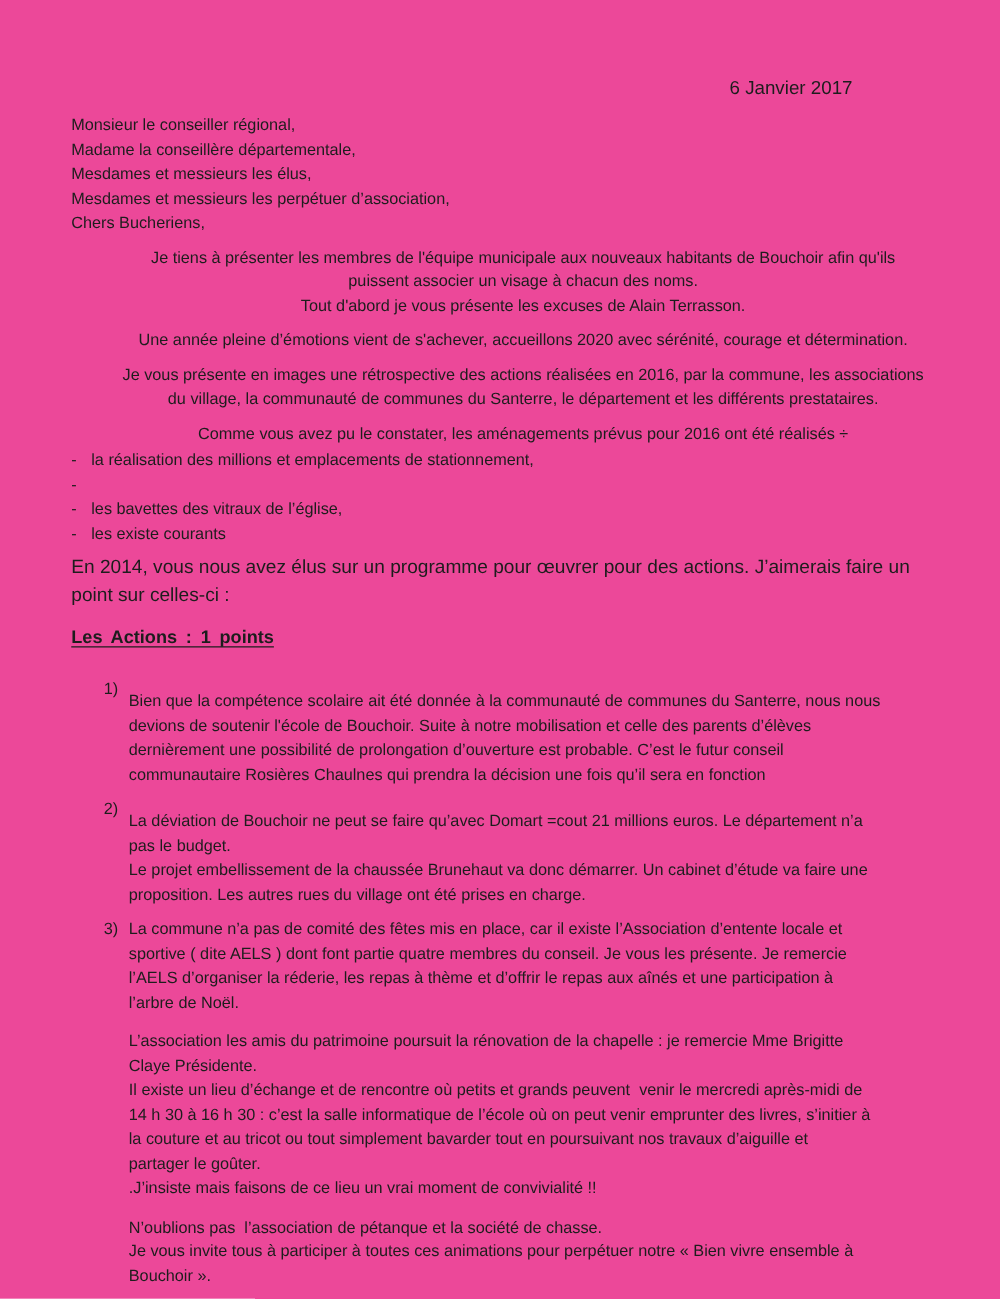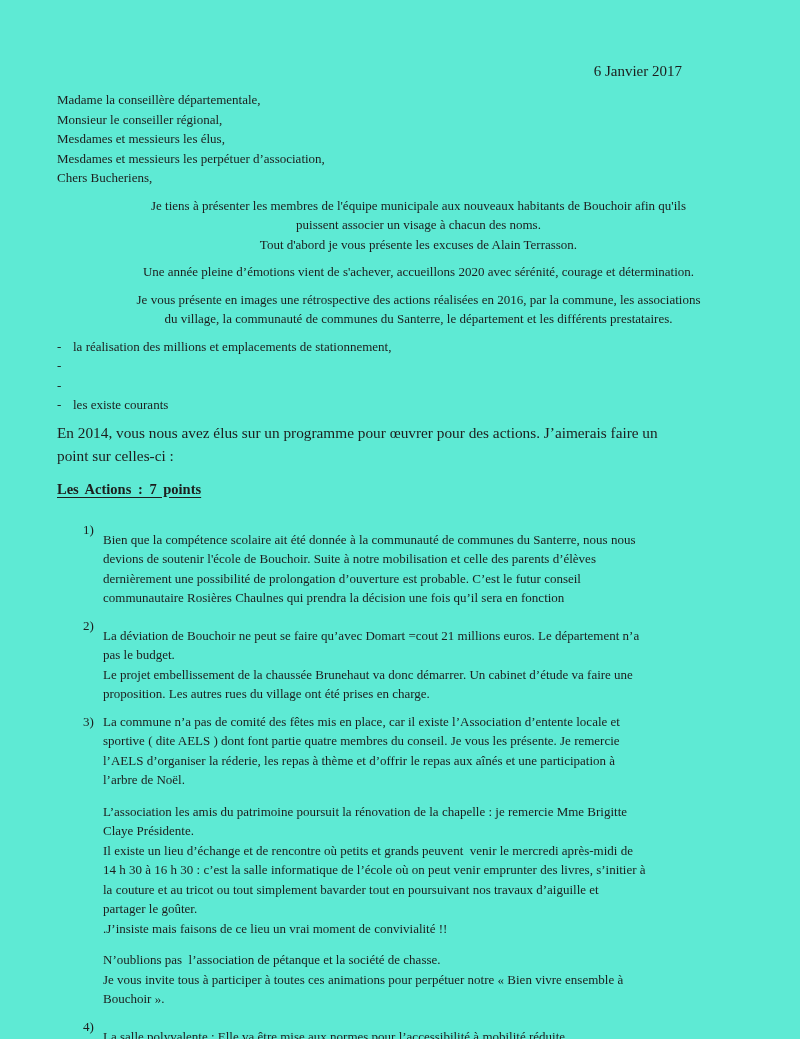--- a/index.html
+++ b/index.html
@@ -13,22 +13,21 @@
     overflow: hidden;
     font-family: "Liberation Sans", "DejaVu Sans", sans-serif;
     color: #1d1d1d;
     -webkit-font-smoothing: antialiased;
   }
   .page {
     box-sizing: border-box;
     width: 800px;
     height: 1039px;
     padding: 60px 20px 12px 57px;
-    background: #5eead4;
-    font-family: Liberation Serif, serif;
+    background: #ec4899;
   }
   .txt {
     font-size: 13px;
     line-height: 19.5px;
     white-space: pre-wrap;
   }
   .date-line {
     font-size: 15px;
     line-height: 22px;
     text-align: right;
@@ -91,55 +90,57 @@
   }
 </style>
 </head>
 <body>
 
 <div class="page">
 
   <div class="date-line txt">6 Janvier 2017</div>
 
   <div class="salutations">
+    <div class="txt">Monsieur le conseiller régional,</div>
     <div class="txt">Madame la conseillère départementale,</div>
-    <div class="txt">Monsieur le conseiller régional,</div>
     <div class="txt">Mesdames et messieurs les élus,</div>
     <div class="txt">Mesdames et messieurs les perpétuer d’association,</div>
     <div class="txt">Chers Bucheriens,</div>
   </div>
 
   <p class="para txt">Je tiens à présenter les membres de l'équipe municipale aux nouveaux habitants de Bouchoir afin qu'ils
 puissent associer un visage à chacun des noms.
 Tout d'abord je vous présente les excuses de Alain Terrasson.</p>
   <p class="para txt">Une année pleine d’émotions vient de s'achever, accueillons 2020 avec sérénité, courage et détermination.</p>
   <p class="para txt">Je vous présente en images une rétrospective des actions réalisées en 2016, par la commune, les associations
 du village, la communauté de communes du Santerre, le département et les différents prestataires.</p>
+  <p class="para txt" style="margin-bottom:2px">Comme vous avez pu le constater, les aménagements prévus pour 2016 ont été réalisés ÷</p>
 
   <ul class="dash-list">
     <li>
       <span class="dash txt">-</span>
       <span class="txt">la réalisation des millions et emplacements de stationnement,</span>
     </li>
     <li>
       <span class="dash txt">-</span>
     </li>
     <li>
       <span class="dash txt">-</span>
+      <span class="txt">les bavettes des vitraux de l’église,</span>
     </li>
     <li>
       <span class="dash txt">-</span>
       <span class="txt">les existe courants</span>
     </li>
   </ul>
 
   <p class="note txt">En 2014, vous nous avez élus sur un programme pour œuvrer pour des actions. J’aimerais faire un
 point sur celles-ci :</p>
 
-  <h2 class="heading">Les Actions : 7 points</h2>
+  <h2 class="heading">Les Actions : 1 points</h2>
 
   <ol class="num-list">
     <li>
       <span class="num txt">1)</span>
       <div class="item-body">
         <p class="ip txt">Bien que la compétence scolaire ait été donnée à la communauté de communes du Santerre, nous nous
 devions de soutenir l'école de Bouchoir. Suite à notre mobilisation et celle des parents d’élèves
 dernièrement une possibilité de prolongation d’ouverture est probable. C’est le futur conseil
 communautaire Rosières Chaulnes qui prendra la décision une fois qu’il sera en fonction</p>
       </div>

